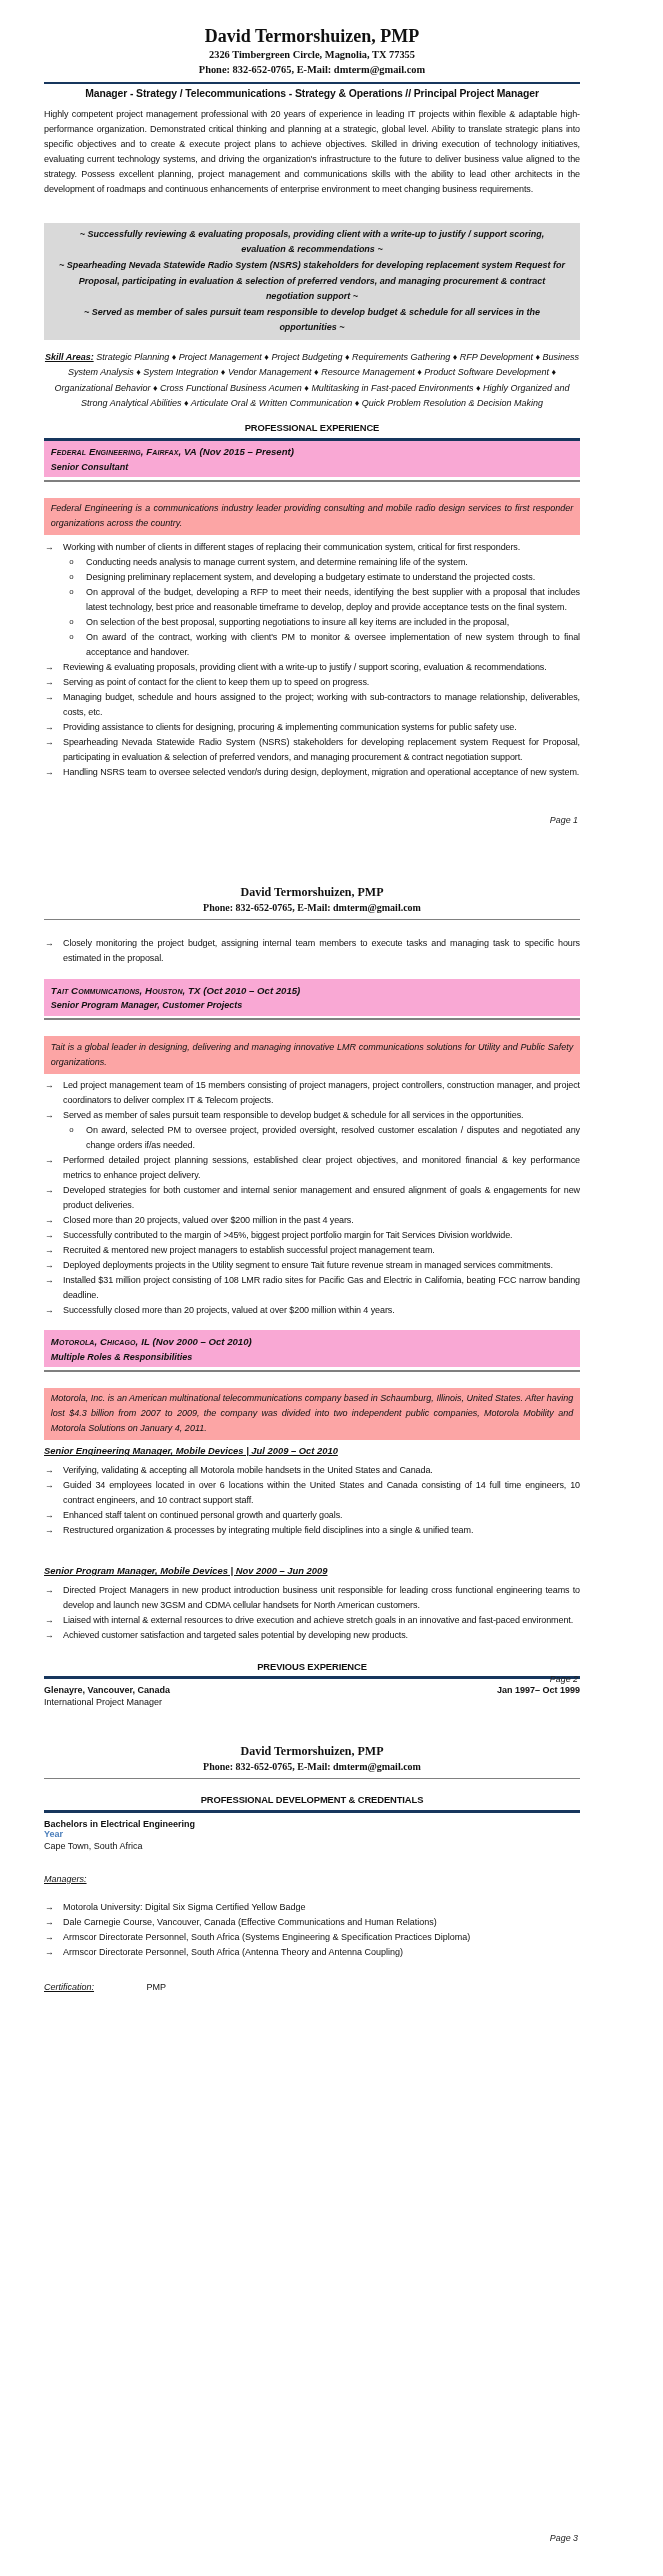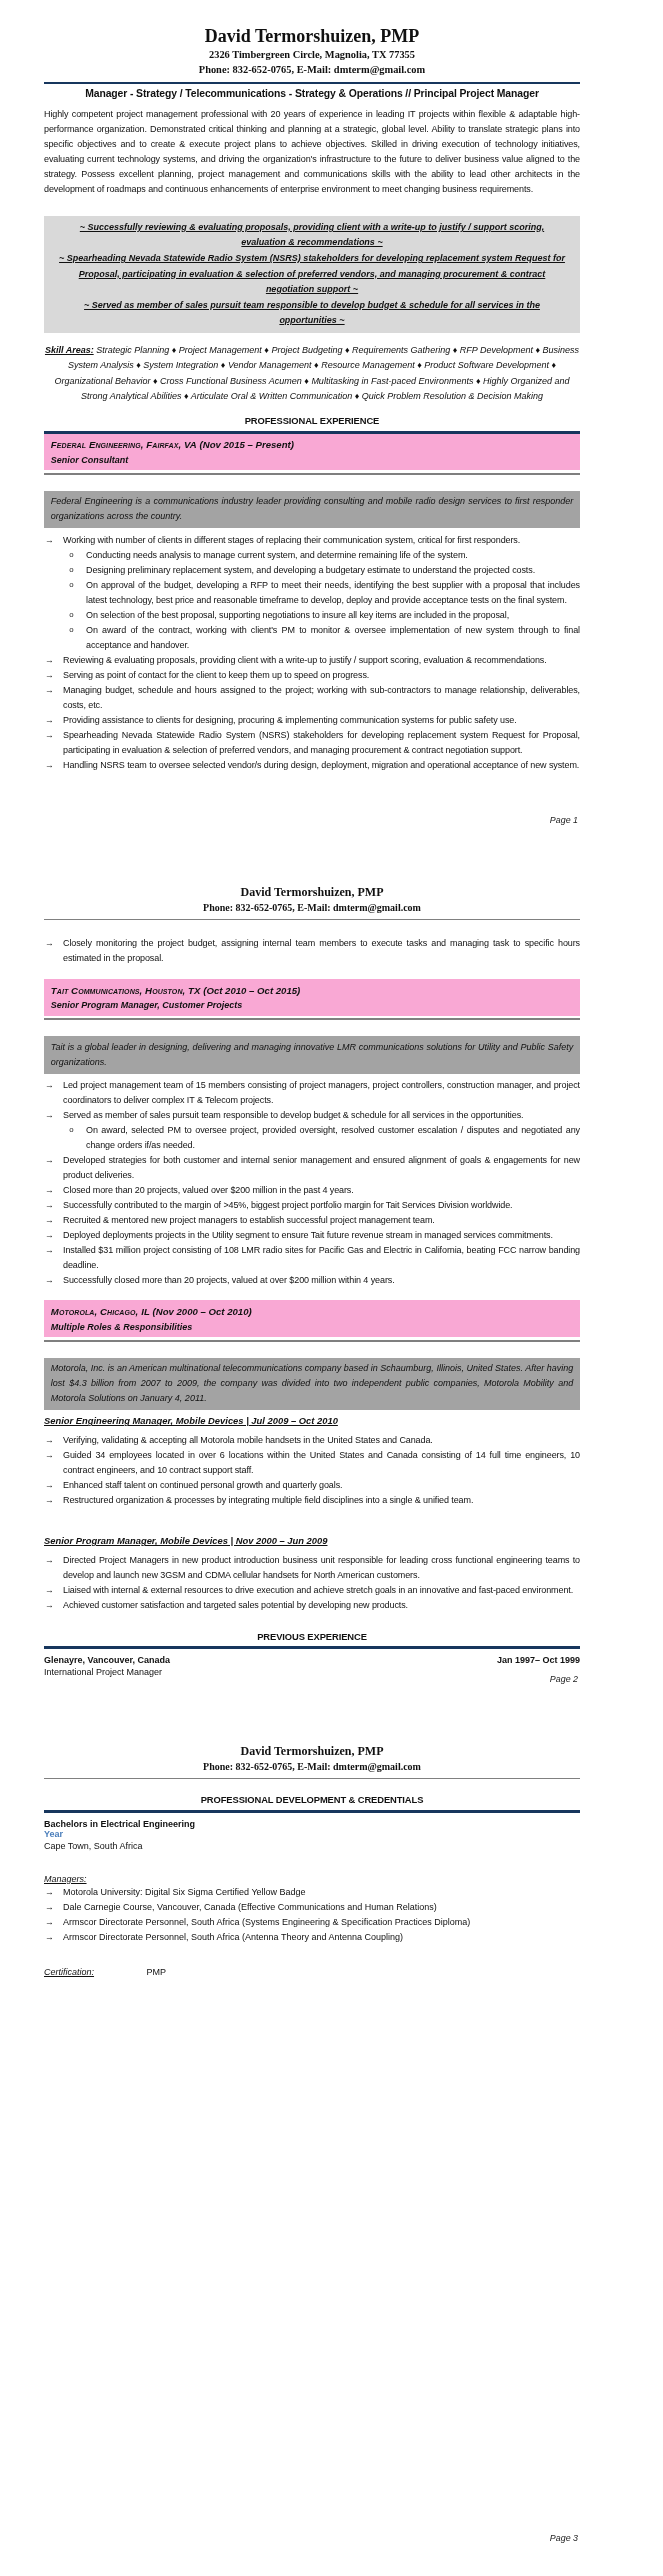--- a/index.html
+++ b/index.html
@@ -30,40 +30,40 @@
 
   .navy-rule { height:2.6px; background:#17365D; margin-top:4.7px; }
 
   .role-title {
     text-align:center; font-size:10.4px; font-weight:bold; margin-top:4.2px; letter-spacing:-0.1px;
   }
   .summary {
     margin-top:7.3px; font-size:9px; line-height:15px; text-align:justify; letter-spacing:-0.1px;
   }
   .highlight-box {
-    background:#D9D9D9; margin-top:19px; padding:4.2px 13.5px;text-decoration:underline;
+    background:#D9D9D9; margin-top:26px; padding:4.2px 13.5px;
   }
   .highlight-box p {
     text-align:center; font-weight:bold; font-style:italic; font-size:9px; line-height:15.6px;
   }
   .skills {
     margin-top:9.4px; text-align:center; font-style:italic; font-size:9px; line-height:15.6px;
   }
   .skills .skills-label { font-weight:bold; text-decoration:underline; }
   .section-heading {
     text-align:center; font-size:9.4px; font-weight:bold; margin-top:10.4px; letter-spacing:-0.1px;
   }
   
   .job-head { background:#f9a8d4; padding:3.6px 6.8px 3.1px; margin-top:0; }
   .job-head .co-line { font-size:9.6px; font-weight:bold; font-style:italic; line-height:15.6px; }
   .job-head .co { font-variant:small-caps; letter-spacing:0.1px; }
   .job-head .job-title { font-size:9px; font-weight:bold; font-style:italic; line-height:14.6px; }
   .job-divider { border-top:2.1px solid #7F7F7F; margin:2.6px 0; }
   .job-desc {
-    background:#a3a3a3; padding:3.1px 6.8px 4.2px; font-style:italic; font-size:9px; line-height:15px;
+    background:#fca5a5; padding:3.1px 6.8px 4.2px; font-style:italic; font-size:9px; line-height:15px;
     text-align:justify;
     margin-top:16px;
   }
   ul.bullets { list-style:none; margin-top:4.2px; }
   ul.bullets > li { position:relative; padding-left:19px; font-size:9px; line-height:15px; letter-spacing:-0.1px; }
   ul.bullets > li > .btxt { display:block; text-align:justify; }
   ul.bullets > li::before {
     content:"\2192"; position:absolute; left:1px; top:0; font-size:8.9px; color:#222;
   }
   ul.subs { list-style:none; margin:0; }
@@ -78,21 +78,21 @@
   .prev-sub { font-size:9px; line-height:14px; }
   
   .cred-row { display:flex; justify-content:space-between; margin-top:6.2px;flex-direction:column; }
   .cred-row .degree { font-size:9px; font-weight:bold; }
   .cred-row .year { font-size:9px; font-weight:bold; color:#4A7EBB; }
   .cred-loc { font-size:9px; line-height:14px; }
   .inline-label { font-style:italic; text-decoration:underline; font-size:9px; }
   .trainings-label { display:block; margin-top:21px; }
   .cert-row { margin-top:22px; font-size:9px; }
   .cert-row .cert-value { display:inline-block; margin-left:50px; font-style:normal; }
-  ul.plain-bullets { list-style:none; margin-top:1px; }
+  ul.plain-bullets { list-style:none; margin-top:16px; }
   ul.plain-bullets > li { position:relative; padding-left:19px; font-size:9px; line-height:15px; }
   ul.plain-bullets > li::before { content:"\2192"; position:absolute; left:1px; top:0; font-size:8.9px; }
 
   .page-footer {
     position:absolute; right:46px; bottom:34px; font-style:italic; font-size:8.9px; color:#222;
   }
   .spacer-md { height:12.5px; }
   .role-subhead {
     margin-top:13.5px; font-size:9.4px; font-weight:bold; font-style:italic; text-decoration:underline;
     line-height:14.6px;
@@ -220,20 +220,24 @@
         </li>
 
         <li>
           <span class="btxt">Served as member of sales pursuit team responsible to develop budget &amp; schedule for all services in the opportunities.</span>
           <ul class="subs">
 
           <li>On award, selected PM to oversee project, provided oversight, resolved customer escalation / disputes and negotiated any change orders if/as needed.</li>
           </ul>
         </li>
 
+        <li>
+          <span class="btxt">Performed detailed project planning sessions, established clear project objectives, and monitored financial &amp; key performance metrics to enhance project delivery.</span>
+
+        </li>
 
         <li>
           <span class="btxt">Developed strategies for both customer and internal senior management and ensured alignment of goals &amp; engagements for new product deliveries.</span>
 
         </li>
 
         <li>
           <span class="btxt">Closed more than 20 projects, valued over $200 million in the past 4 years.</span>
 
         </li>

